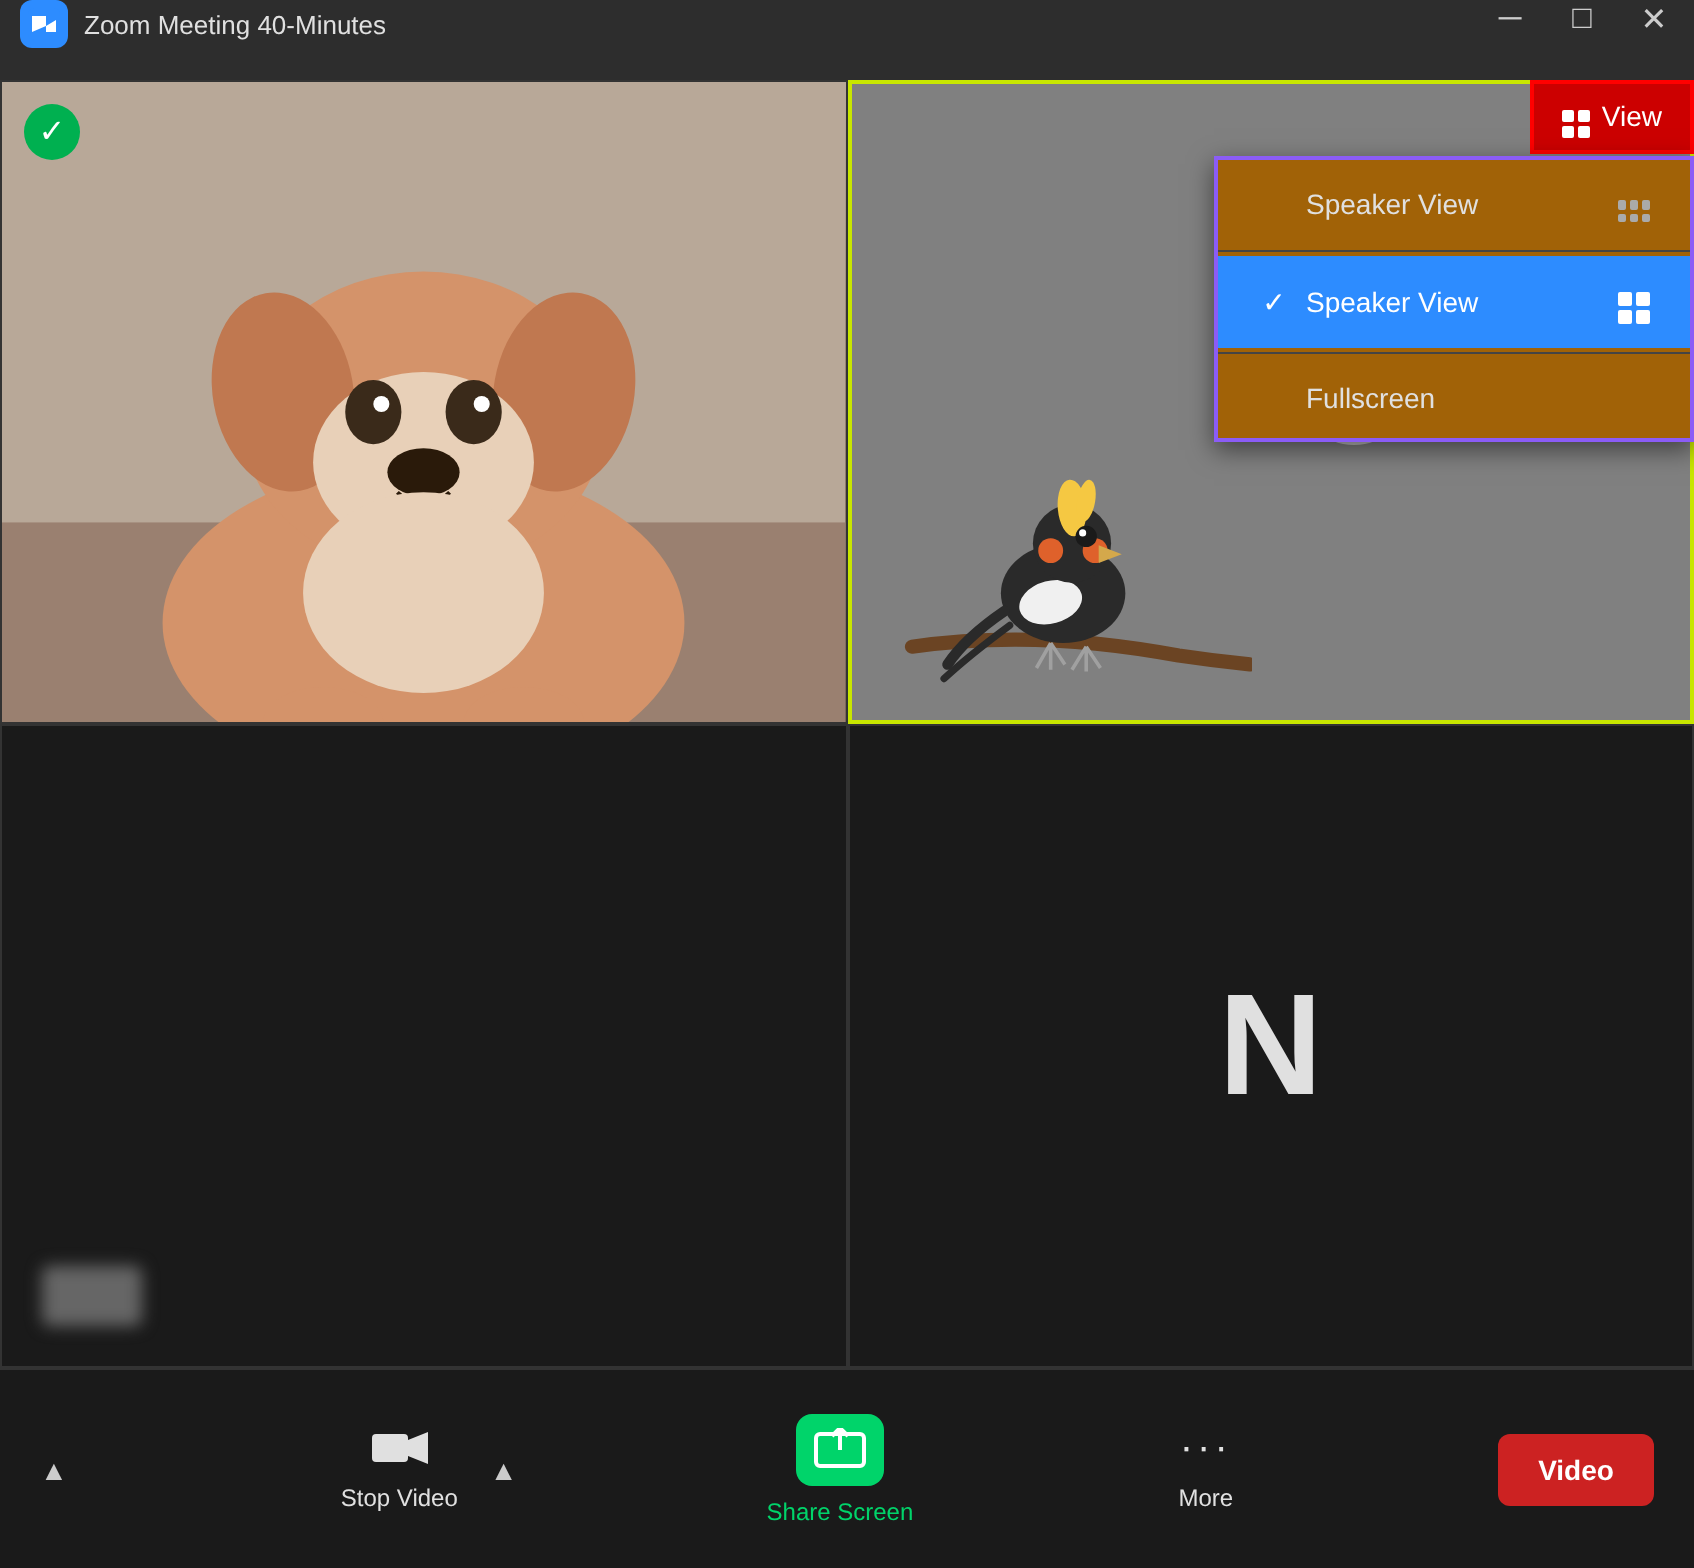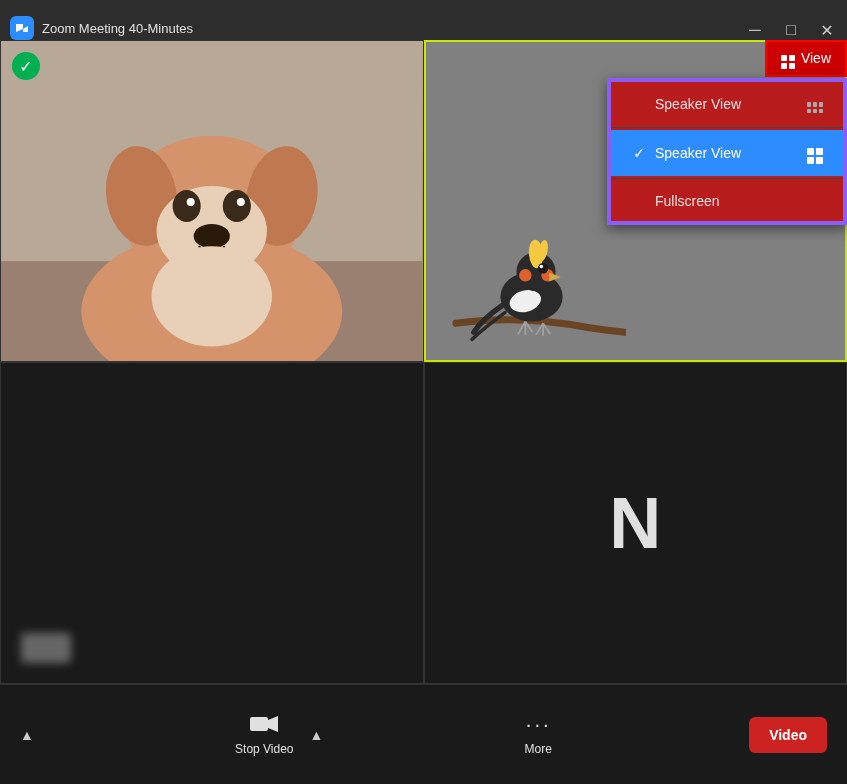--- a/index.html
+++ b/index.html
@@ -11,21 +11,21 @@
       background: #1a1a1a;
       position: relative;
     }
 
     
     .title-bar {
       width: 100%;
       height: 40px;
       background: #2d2d2d;
       display: flex;
-      align-items: flex-end;
+      align-items: flex-start;
       justify-content: space-between;
       padding: 0 10px;
       position: relative;
       z-index: 10;
     }
     .title-bar-left {
       display: flex;
       align-items: center;
       gap: 8px;
     }
@@ -93,22 +93,22 @@
     .grid-icon-small span {
       background: white;
       border-radius: 1px;
     }
 
     
     .dropdown-menu {
       position: absolute;
       top: 38px;
       right: 0;
-      background: #b91c1c;
-      border: 4px solid #8b5cf6;
+      background: #a16207;
+      border: 2px solid #8b5cf6;
       min-width: 240px;
       z-index: 200;
       box-shadow: 0 4px 12px rgba(0,0,0,0.5);
       text-align: center;
     }
     .menu-item {
       padding: 12px 20px;
       display: flex;
       align-items: center;
       justify-content: space-between;
@@ -533,20 +533,30 @@
     <button class="toolbar-btn">
       <svg width="30" height="22" viewBox="0 0 30 22">
         <rect x="1" y="3" width="18" height="14" rx="2" fill="#e0e0e0"></rect>
         <polygon points="19,6 29,2 29,18 19,14" fill="#e0e0e0"></polygon>
       </svg>
       <span class="toolbar-btn-label">Stop Video</span>
     </button>
     <button class="chevron-btn">▲</button>
   </div>
 
+  <div class="share-screen-group">
+    <div class="share-screen-icon-wrap">
+      <svg width="26" height="22" viewBox="0 0 26 22">
+        <rect x="1" y="3" width="24" height="16" rx="2" stroke="white" stroke-width="2" fill="none"></rect>
+        <line x1="13" y1="0" x2="13" y2="11" stroke="white" stroke-width="2"></line>
+        <polyline points="9,4 13,0 17,4" fill="none" stroke="white" stroke-width="2" stroke-linejoin="round"></polyline>
+      </svg>
+    </div>
+    <span class="share-screen-label">Share Screen</span>
+  </div>
 
   <div class="toolbar-group">
     <button class="toolbar-btn">
       <span class="dots-icon">···</span>
       <span class="toolbar-btn-label">More</span>
     </button>
   </div>
 
   <button class="leave-btn">Video</button>
 </div>

